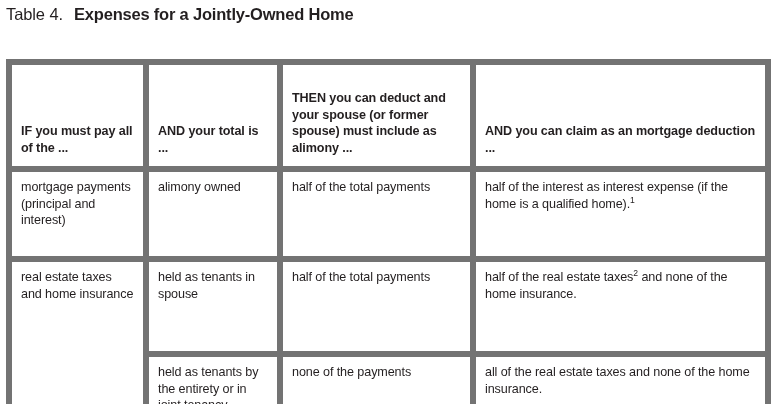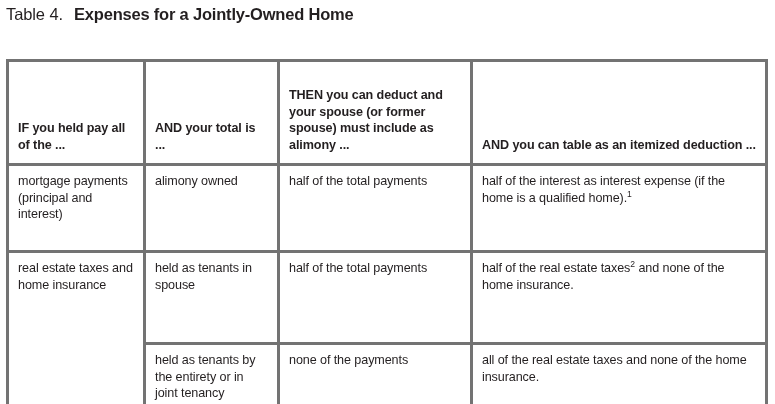--- a/index.html
+++ b/index.html
@@ -63,21 +63,21 @@
     width: 759px;
   }
   table.t4 {
     width: 759px;
     border-collapse: collapse;
     table-layout: fixed;
     font-size: 12.6px;
     color: #231f20;
   }
   table.t4 td {
-    border: 3px solid #737373;
+    border: 6px solid #737373;
     vertical-align: top;
     padding: 7px 9px 7px 9px;
     line-height: 16.5px;
     letter-spacing: -0.1px;
   }
 
   
   col.c1 { width: 137px; }
   col.c2 { width: 134px; }
   col.c3 { width: 193px; }
@@ -146,24 +146,24 @@
   <div class="table-wrap">
     <table class="t4">
       <colgroup>
         <col class="c1">
           <col class="c2">
           <col class="c3">
           <col class="c4">
       </colgroup>
       <tbody>
         <tr class="head">
-          <td>IF you held pay all of the ...</td>
+          <td>IF you must pay all of the ...</td>
           <td>AND your total is ...</td>
           <td>THEN you can deduct and your spouse (or former spouse) must include as alimony ...</td>
-          <td>AND you can table as an itemized deduction ...</td>
+          <td>AND you can claim as an mortgage deduction ...</td>
         </tr>
 
         <tr class="body-row r1">
           <td class="col1-body">mortgage payments (principal and interest)</td>
           <td>alimony owned</td>
           <td>half of the total payments</td>
           <td><span>half of the interest as interest expense (if the home is a qualified home).</span><sup>1</sup></td>
         </tr>
 
         <tr class="body-row r2">

